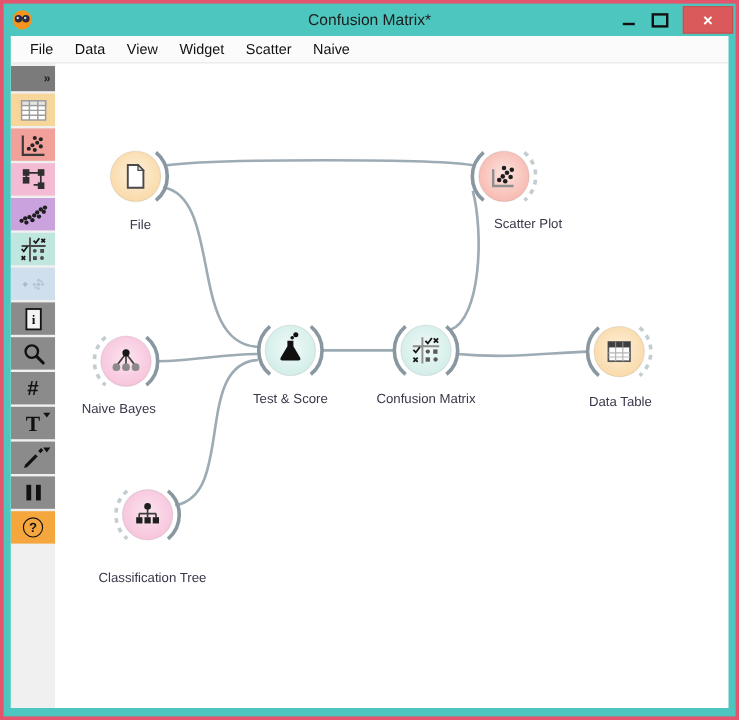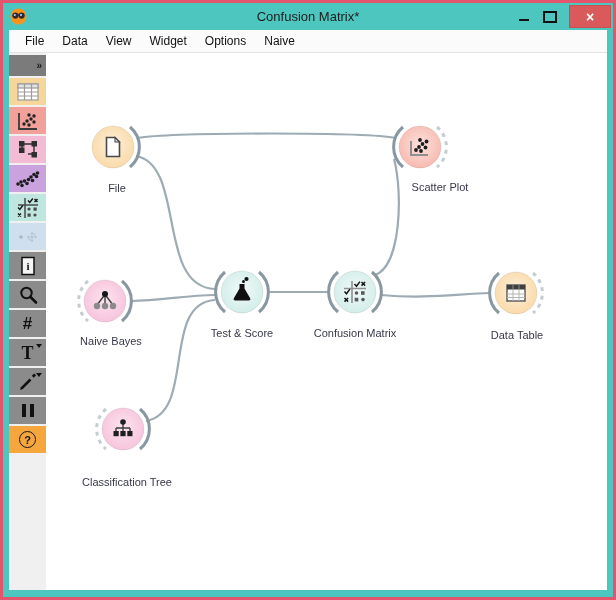--- a/index.html
+++ b/index.html
@@ -69,21 +69,21 @@
     </div>
   </div>
 
   <div class="content">
 
     <div class="menubar">
       <span class="mi">File</span>
       <span class="mi">Data</span>
       <span class="mi">View</span>
       <span class="mi">Widget</span>
-      <span class="mi">Options</span>
+      <span class="mi">Scatter</span>
       <span class="mi">Naive</span>
     </div>
 
     <div class="main">
 
       <div class="toolbar">
         <div class="tbtn expand">»</div>
 
         <div class="tbtn" style="background:#f7d69c">
           <svg width="26" height="22" viewBox="-13 -11 26 22">
@@ -330,21 +330,21 @@
               <circle cx="0" cy="-7" r="2.8" fill="#1f1f1f"></circle>
               <rect x="-9.5" y="2" width="5.2" height="5.2" fill="#1f1f1f"></rect>
               <rect x="-2.6" y="2" width="5.2" height="5.2" fill="#1f1f1f"></rect>
               <rect x="4.3" y="2" width="5.2" height="5.2" fill="#1f1f1f"></rect>
             </g>
           </g>
         </svg>
 
         <div class="node-label" style="left:71px;top:129px">File</div>
         <div class="node-label" style="left:394px;top:128px">Scatter Plot</div>
-        <div class="node-label" style="left:65px;top:282px">Naive Bayes</div>
+        <div class="node-label" style="left:53px;top:282px">Naive Bayes</div>
         <div class="node-label" style="left:196px;top:274px">Test &amp; Score</div>
         <div class="node-label" style="left:309px;top:274px">Confusion Matrix</div>
         <div class="node-label" style="left:471px;top:276px">Data Table</div>
         <div class="node-label" style="left:81px;top:423px">Classification Tree</div>
       </div>
 
     </div>
   </div>
  </div>
 </div>

